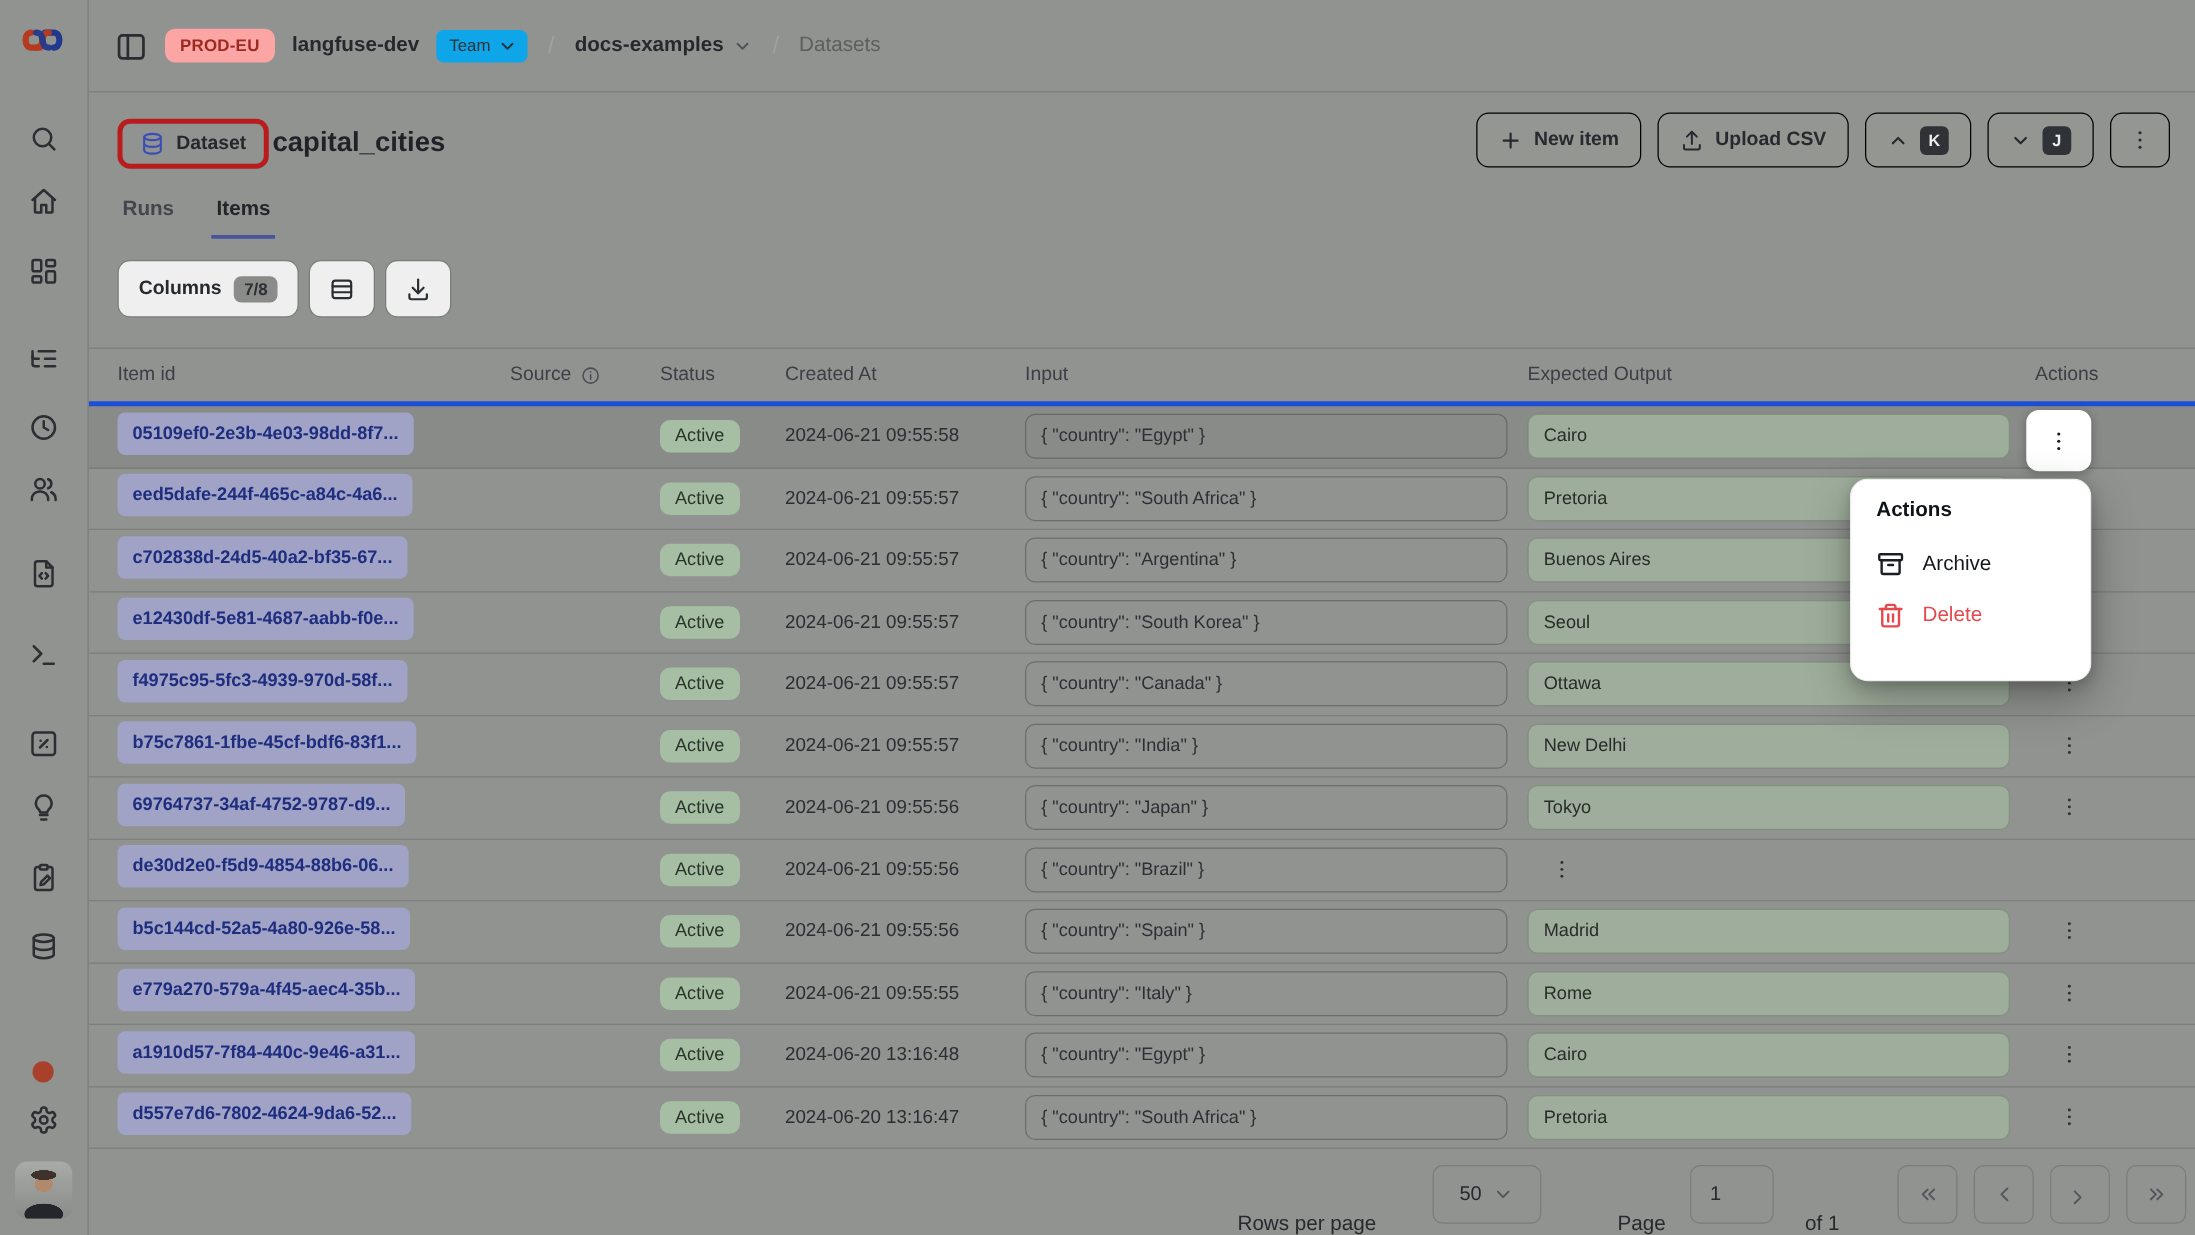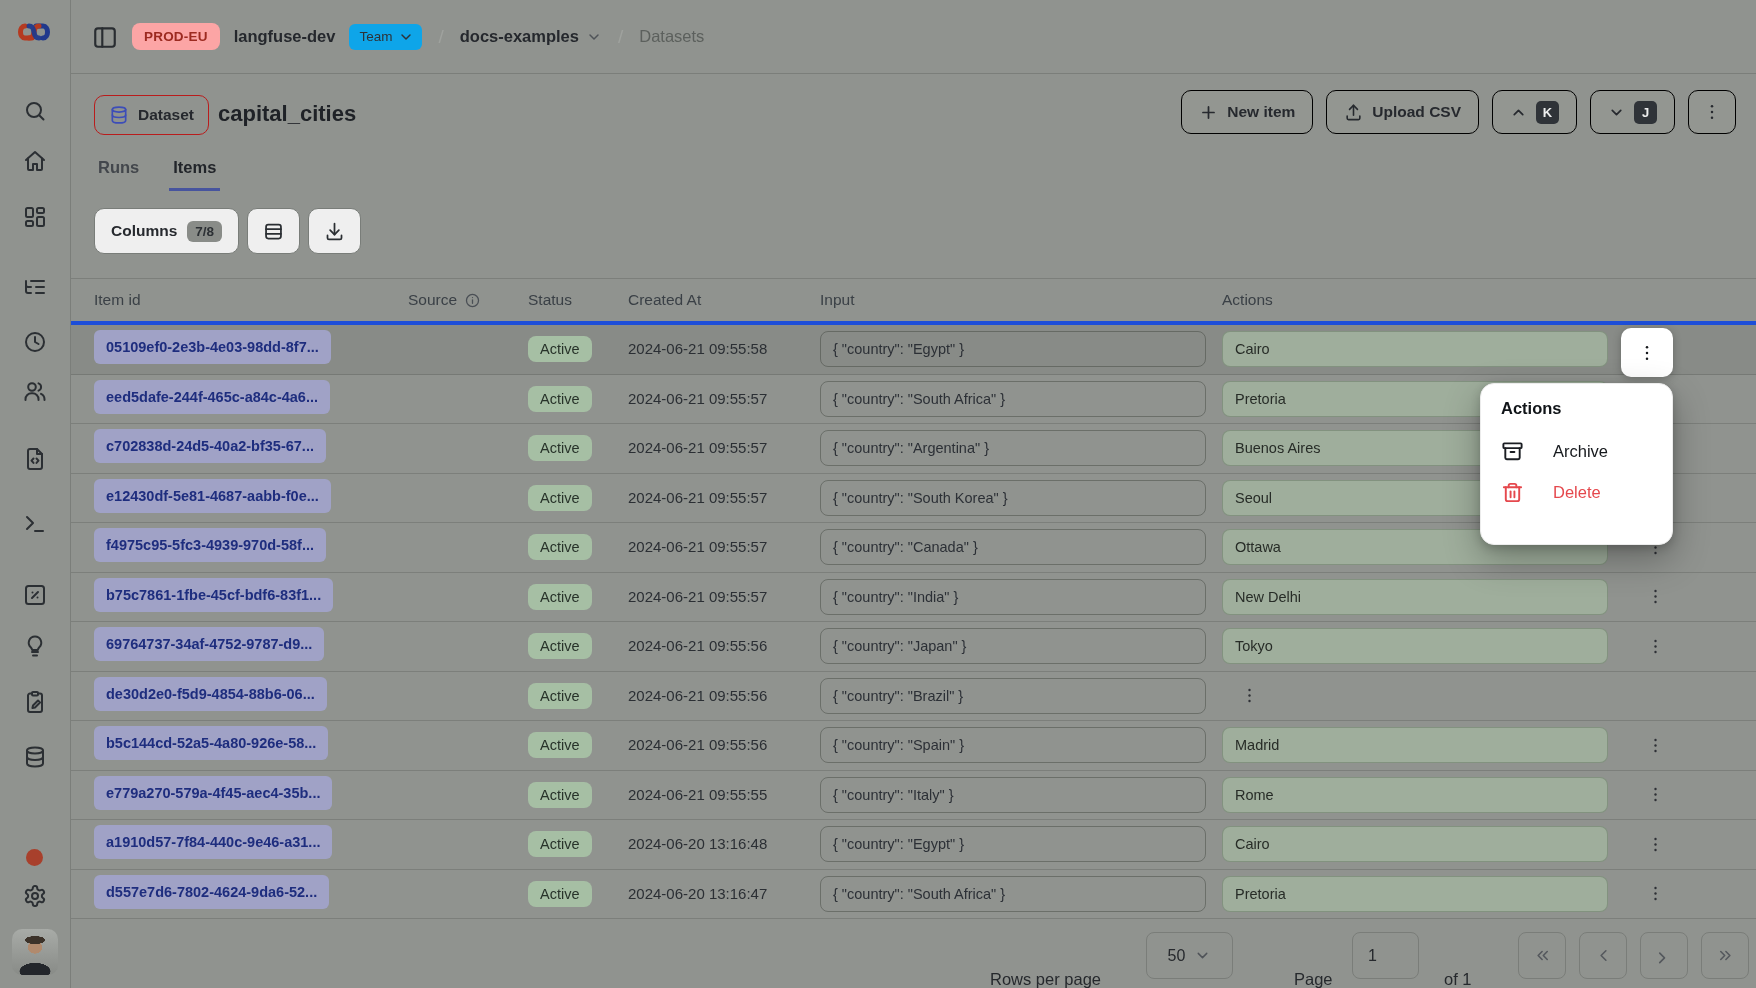--- a/index.html
+++ b/index.html
@@ -34,21 +34,21 @@
   .team-pill{display:flex;align-items:center;gap:6px;background:#0ea5e9;border-radius:6px;padding:5px 8px 5px 10px;cursor:pointer;justify-content:flex-end;}
   .team-pill span{font-size:13.5px;font-weight:500;color:#2e3237;}
   .crumb-slash{color:#9fa29e;font-size:19px;font-weight:300;padding:0 2px;}
   .proj-group{display:flex;align-items:center;gap:7px;cursor:pointer;}
   .chev{color:#4f5358;}
   .crumb-current{font-size:16.5px;color:#5c605d;cursor:pointer;}
 
   
   .page{position:absolute;left:70px;top:74px;right:0;bottom:0;}
   .ds-badge{position:absolute;left:24px;top:21px;height:40px;display:flex;align-items:center;gap:9px;
-    border:1px solid #b91c1c;border-radius:10px;padding:0 14px;box-sizing:border-box;}
+    border:4px solid #b91c1c;border-radius:10px;padding:0 14px;box-sizing:border-box;}
   .ds-badge .lbl{font-size:15.5px;font-weight:700;color:#25282d;}
   .ds-icon{color:#3c4db8;}
   .page-title{position:absolute;left:148px;top:27px;font-size:22px;font-weight:700;color:#1f2227;}
 
   .hdr-actions{position:absolute;right:20px;top:16px;display:flex;gap:13px;}
   .btn{height:44px;display:flex;align-items:center;gap:9px;background:#939691;border:1px solid #000000;
     border-radius:10px;padding:0 17px;font-size:15.5px;font-weight:600;color:#26292e;cursor:pointer;box-sizing:border-box;}
   .btn .bicon{color:#26292e;display:flex;}
   .keycap{width:23px;height:23px;border-radius:5px;background:#2f3338;color:#eceded;font-size:13px;font-weight:700;
     display:flex;align-items:center;justify-content:center;}
@@ -87,21 +87,21 @@
   .rowkebab{color:#2d3035;margin-left:14px;cursor:pointer;display:inline-flex;padding:4px;}
 
   
   .kebab-trigger{position:absolute;left:1621px;top:328px;width:52px;height:49px;background:#ffffff;border-radius:10px;
     box-shadow:0 2px 8px rgba(0,0,0,.25);display:flex;align-items:center;justify-content:center;color:#17191d;
     cursor:pointer;z-index:10;}
   .menu{position:absolute;left:1480px;top:383px;width:193px;height:162px;background:#ffffff;border-radius:14px;
     border:1px solid #ececec;box-shadow:0 14px 36px rgba(0,0,0,.30),0 3px 10px rgba(0,0,0,.18);z-index:11;
     padding:15px 16px 12px 20px;box-sizing:border-box;}
   .menu-title{font-size:16.5px;font-weight:700;color:#101418;margin-bottom:13px;}
-  .menu-item{display:flex;align-items:center;gap:29px;height:41px;font-size:16.5px;color:#15181c;cursor:pointer;border-radius:8px;}
+  .menu-item{display:flex;align-items:center;gap:14px;height:41px;font-size:16.5px;color:#15181c;cursor:pointer;border-radius:8px;}
   .menu-item .micon{display:flex;color:#1b1e23;}
   .menu-item.danger{color:#e5484d;}
   .menu-item.danger .micon{color:#e5484d;}
 
   
   .ft-label{position:absolute;top:956px;height:47px;line-height:47px;font-size:16.5px;font-weight:500;color:#26292d;}
   .ft-select{position:absolute;left:1146px;top:932px;width:87px;height:47px;border:1px solid #7a7d79;border-radius:8px;
     display:flex;align-items:center;justify-content:center;gap:9px;font-size:16px;color:#26292d;cursor:pointer;box-sizing:border-box;}
   .ft-input{position:absolute;left:1352px;top:932px;width:67px;height:47px;border:1px solid #7a7d79;border-radius:8px;
     display:flex;align-items:center;padding-left:15px;font-size:16px;color:#26292d;box-sizing:border-box;cursor:text;}
@@ -382,20 +382,23 @@
         <div class="th">
           <span>Status</span>
         </div>
         <div class="th">
           <span>Created At</span>
         </div>
         <div class="th">
           <span>Input</span>
         </div>
         <div class="th">
+          <span>Expected Output</span>
+        </div>
+        <div class="th">
           <span>Actions</span>
         </div>
       </div>
     <div id="tbody-host">
         <div class="grid trow hovered">
           <div><span class="id-pill">05109ef0-2e3b-4e03-98dd-8f7...</span></div>
           <div></div>
           <div><span class="status-badge">Active</span></div>
           <div><span class="created">2024-06-21 09:55:58</span></div>
           <div>

